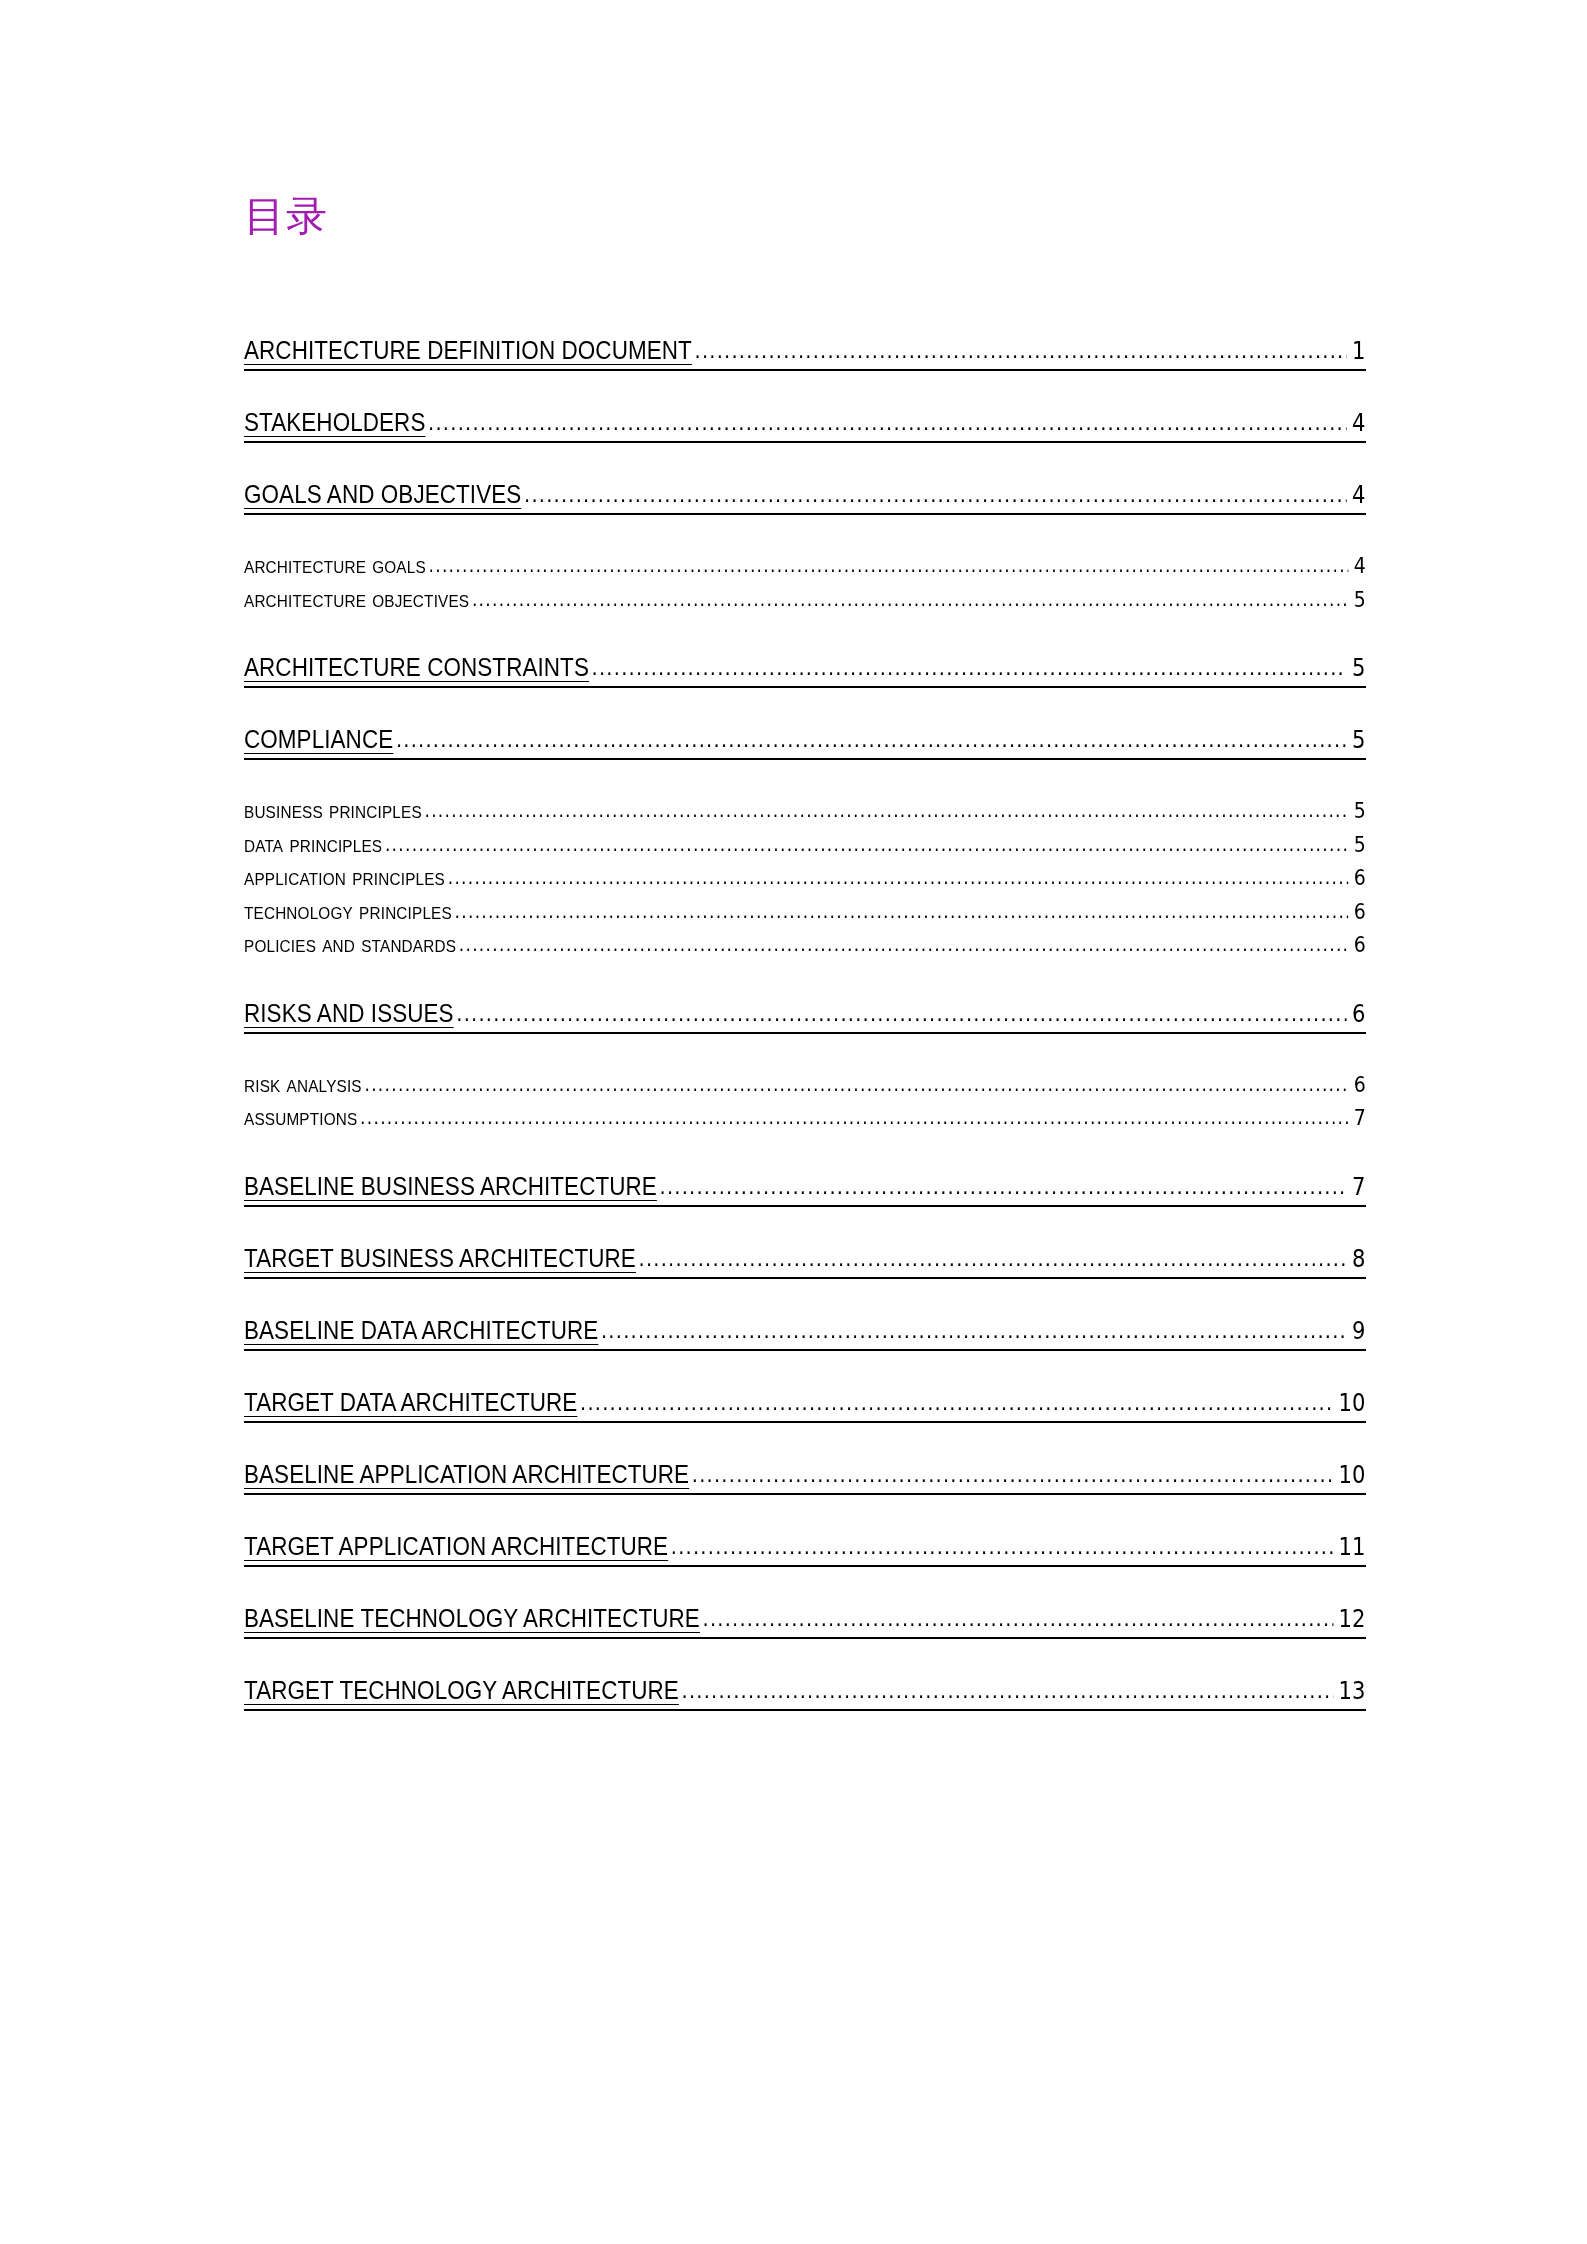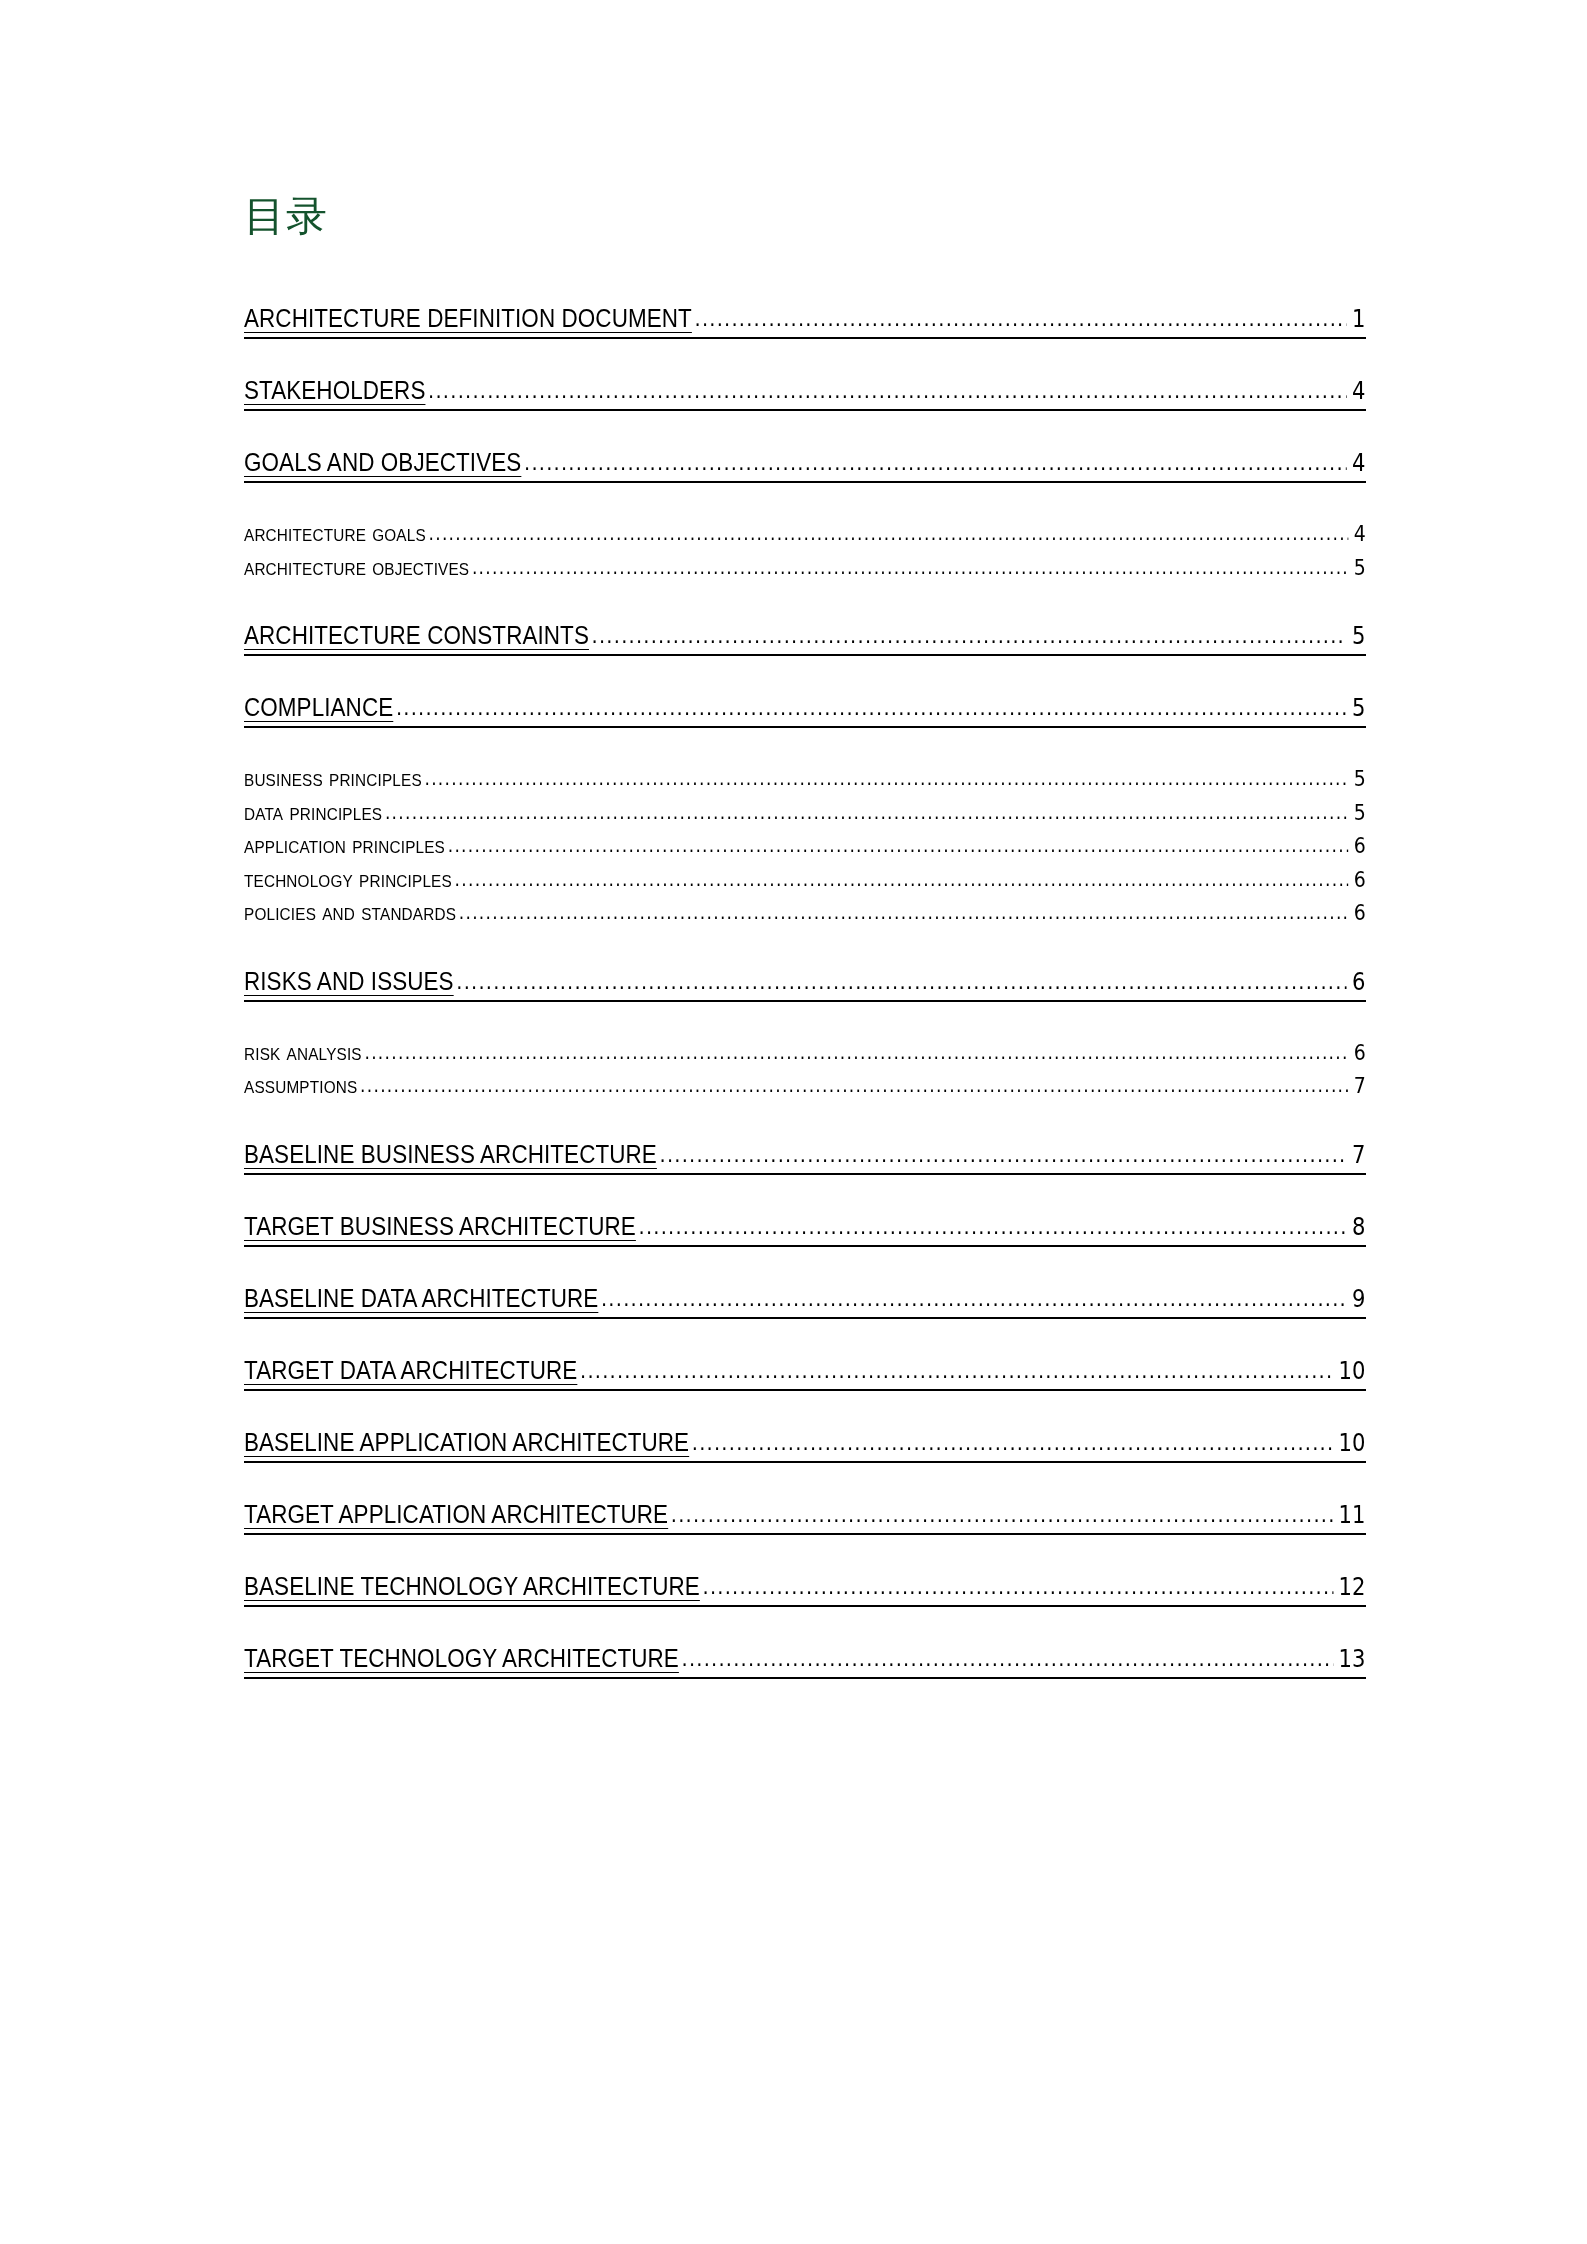--- a/index.html
+++ b/index.html
@@ -20,26 +20,26 @@
     box-sizing: border-box;
     padding: 0;
   }
   .toc-wrap {
     position: absolute;
     left: 244px;
     top: 196px;
     width: 1122px;
   }
   .toc-title {
-    color: #14532d;
+    color: #a21caf;
     font-size: 41px;
     line-height: 1.0;
     font-weight: 400;
     letter-spacing: 1px;
-    margin: 0 0 66px 0;
+    margin: 0 0 98px 0;
     font-family: "DejaVu Sans", "Liberation Sans", sans-serif;
   }
 
   
   .toc-entry {
     display: flex;
     align-items: baseline;
     width: 100%;
     box-sizing: border-box;
     white-space: nowrap;

